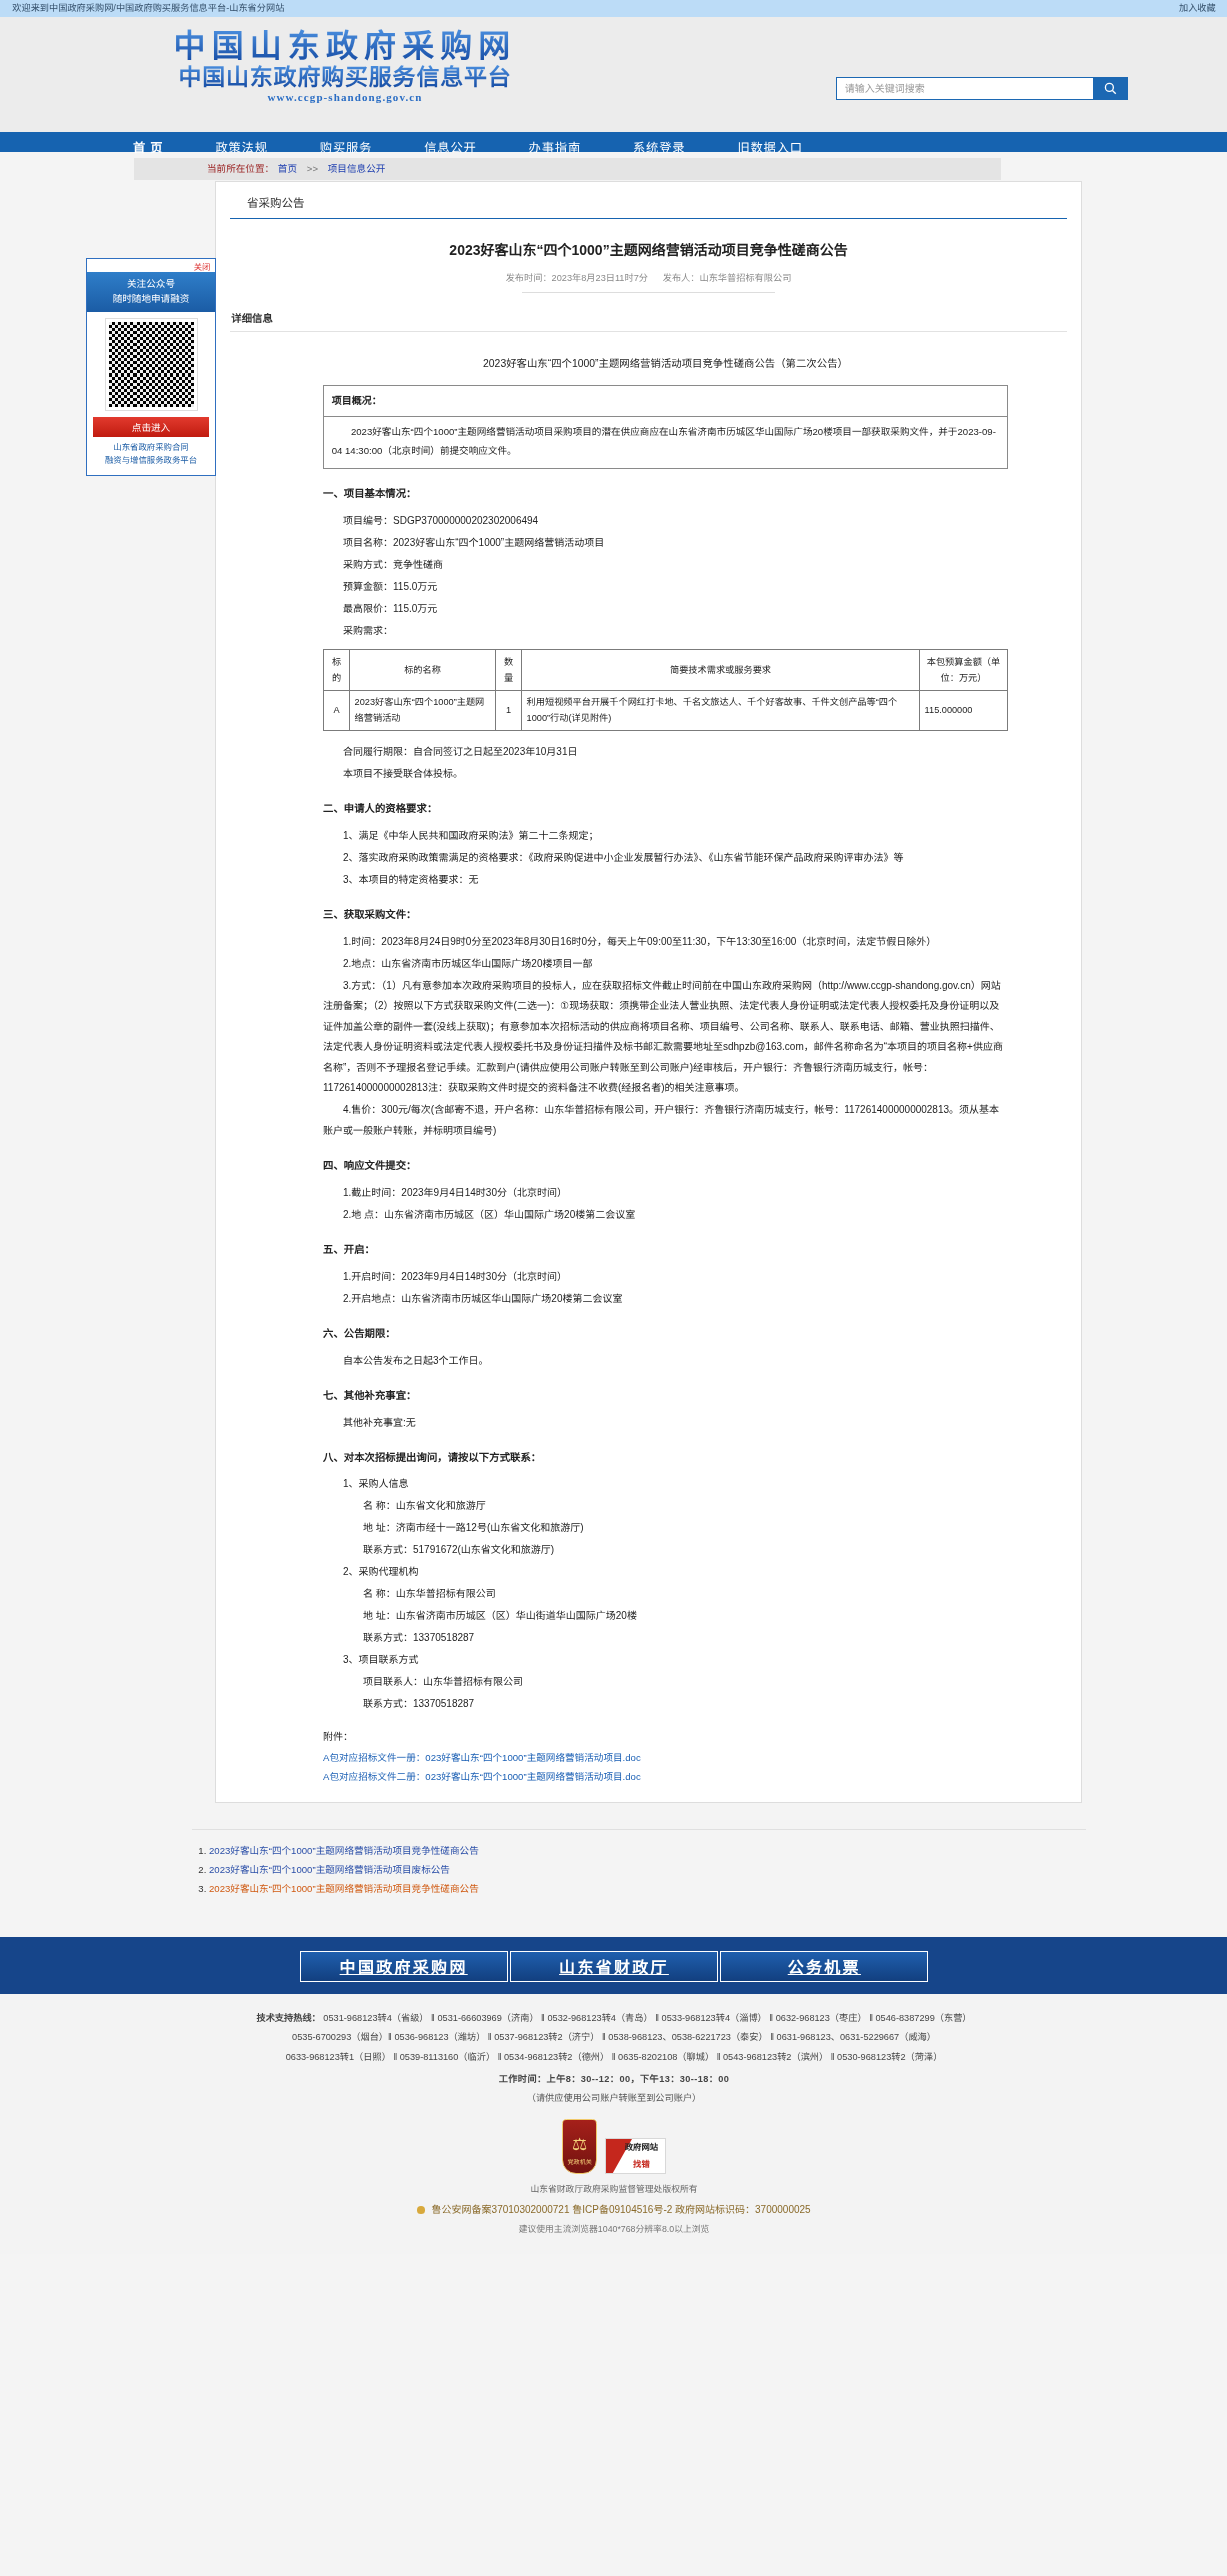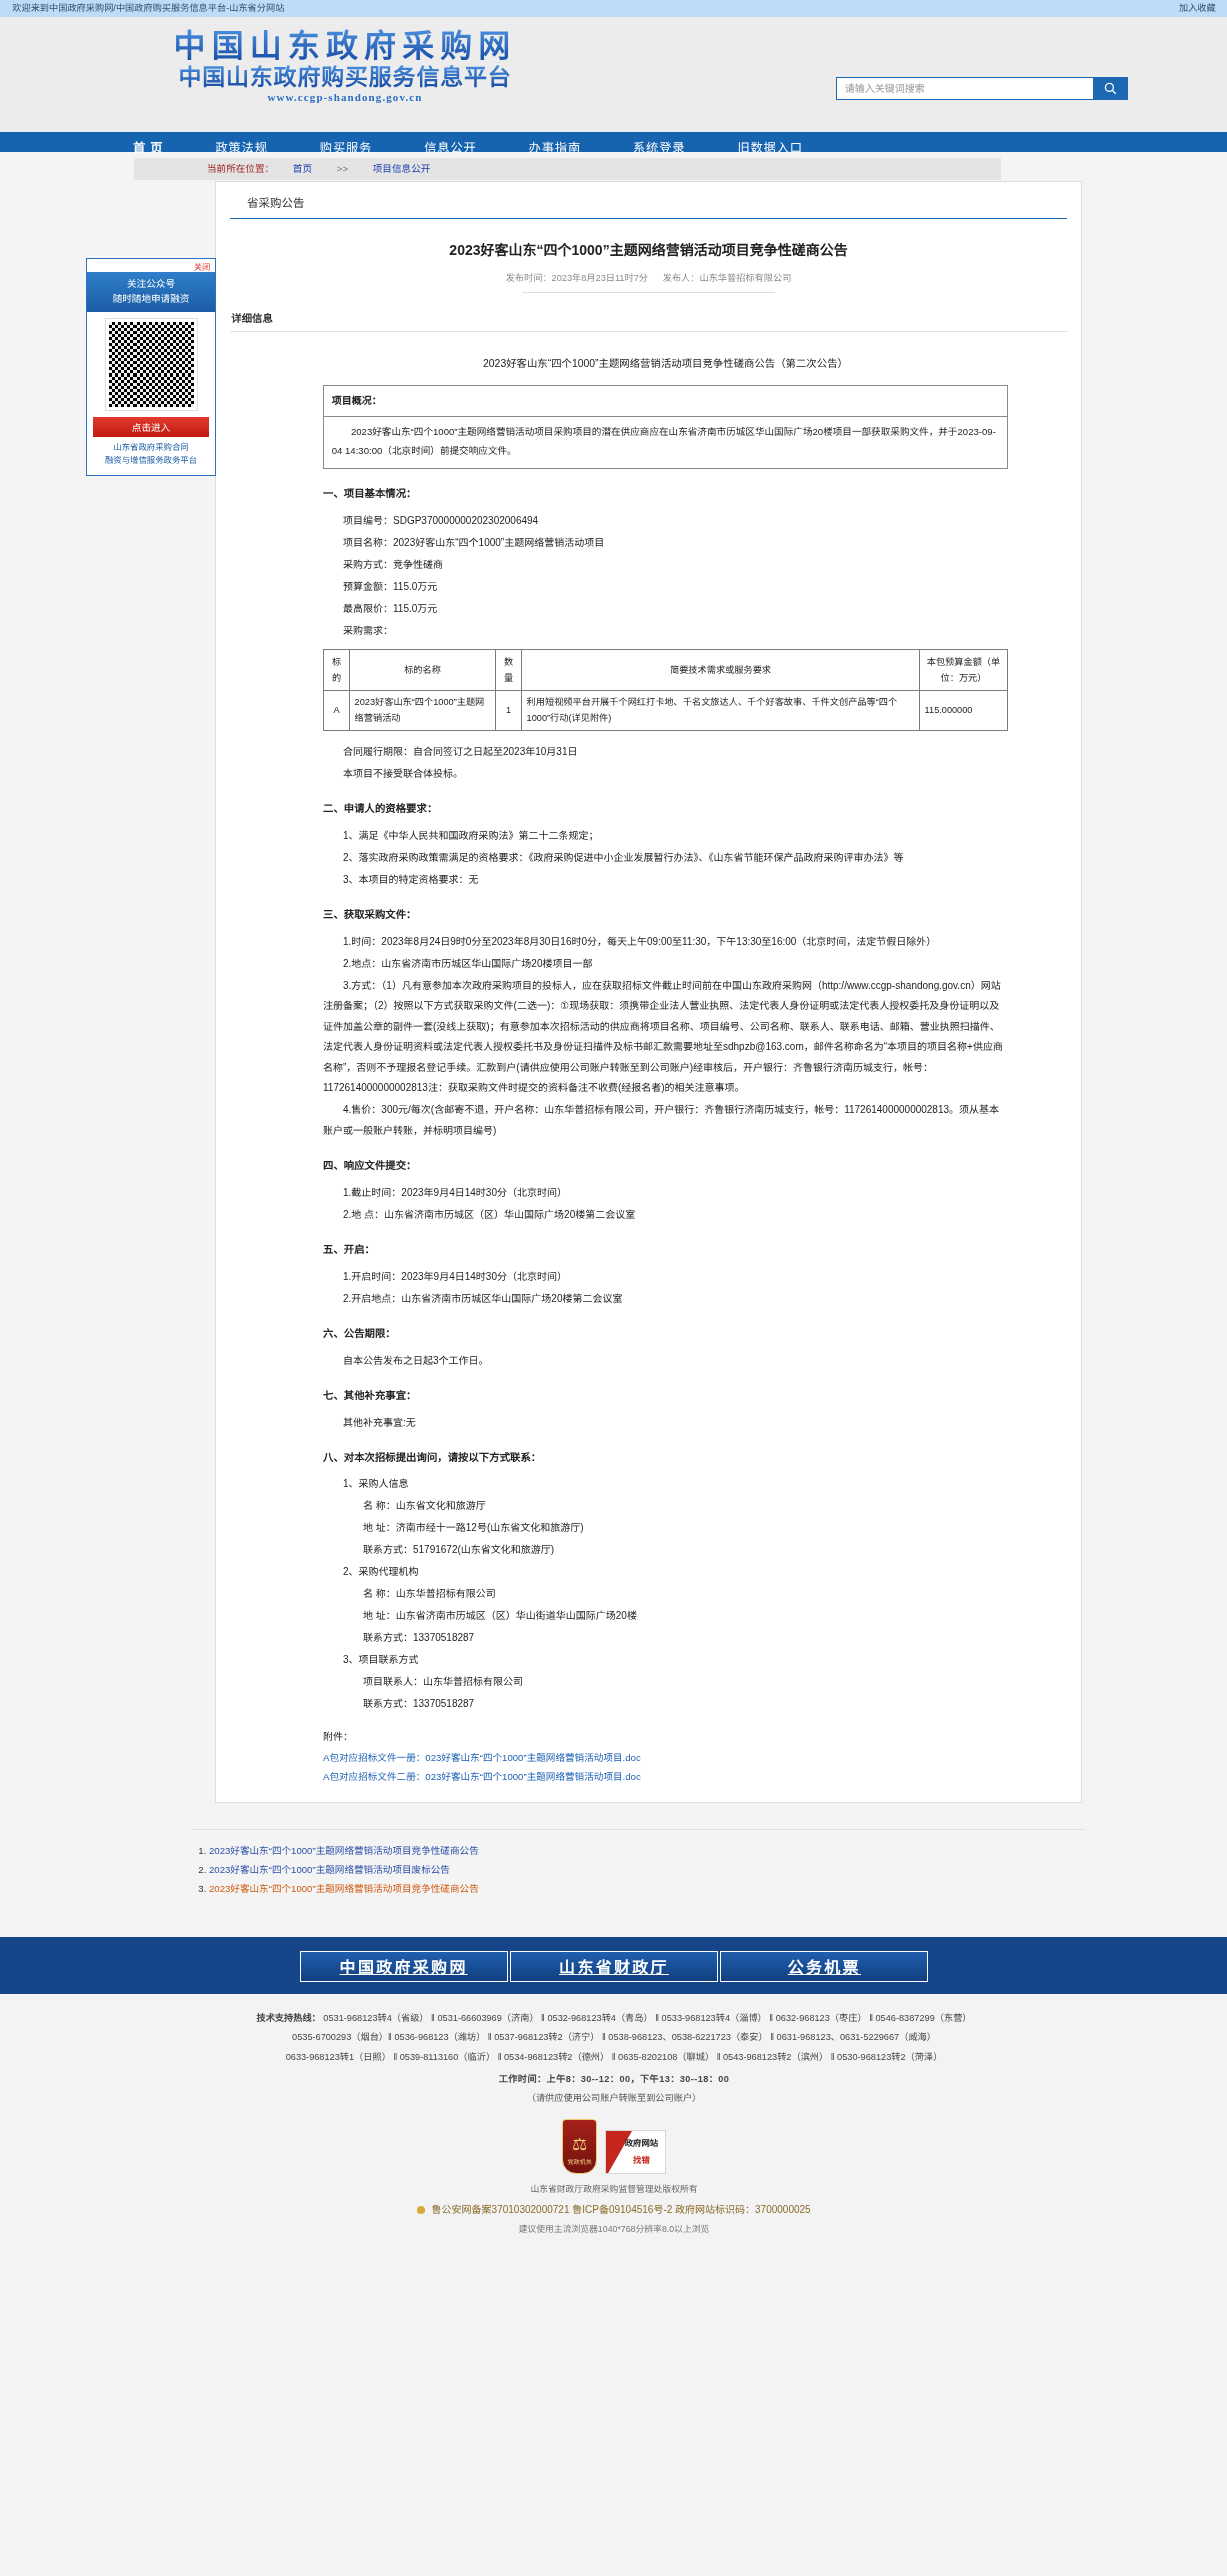--- a/index.html
+++ b/index.html
@@ -142,21 +142,21 @@
   .crumb {
     background:#e4e4e4;
     height:21.5px;
     line-height:21.5px;
     font-size:9.6px;
     padding-left:73px;
     width:867px;
     margin-left:65px;
   }
   .crumb .lbl { color:#9a2222; }
-  .crumb a { color:#2040b0; text-decoration:none; margin:0 16px;text-align:center; }
+  .crumb a { color:#2040b0; text-decoration:none; margin:0 1px;text-align:center; }
   .crumb .sep { color:#777; margin:0 6.1px; }
 
   
   .page {
     width:1090px;
     margin:0 auto;
     position:relative;
     padding-bottom:18.4px;
   }
 
@@ -385,21 +385,21 @@
     font-size:6.1px;
     display:flex;
     flex-direction:column;
     align-items:center;
     justify-content:flex-end;
     padding-bottom:4.6px;
     border:0.8px solid #f0c96a;
   }
   .seal-badge .torch { font-size:17px; line-height:1; margin-bottom:3.1px; }
   .seal-gov {
-    width:61px;height:44px;
+    width:61px;height:36px;
     background:#fff;
     border:0.8px solid #d8d8d8;
     display:flex;
     flex-direction:column;
     align-items:center;
     justify-content:center;
     position:relative;
     overflow:hidden;
   }
   .seal-gov .tri {

